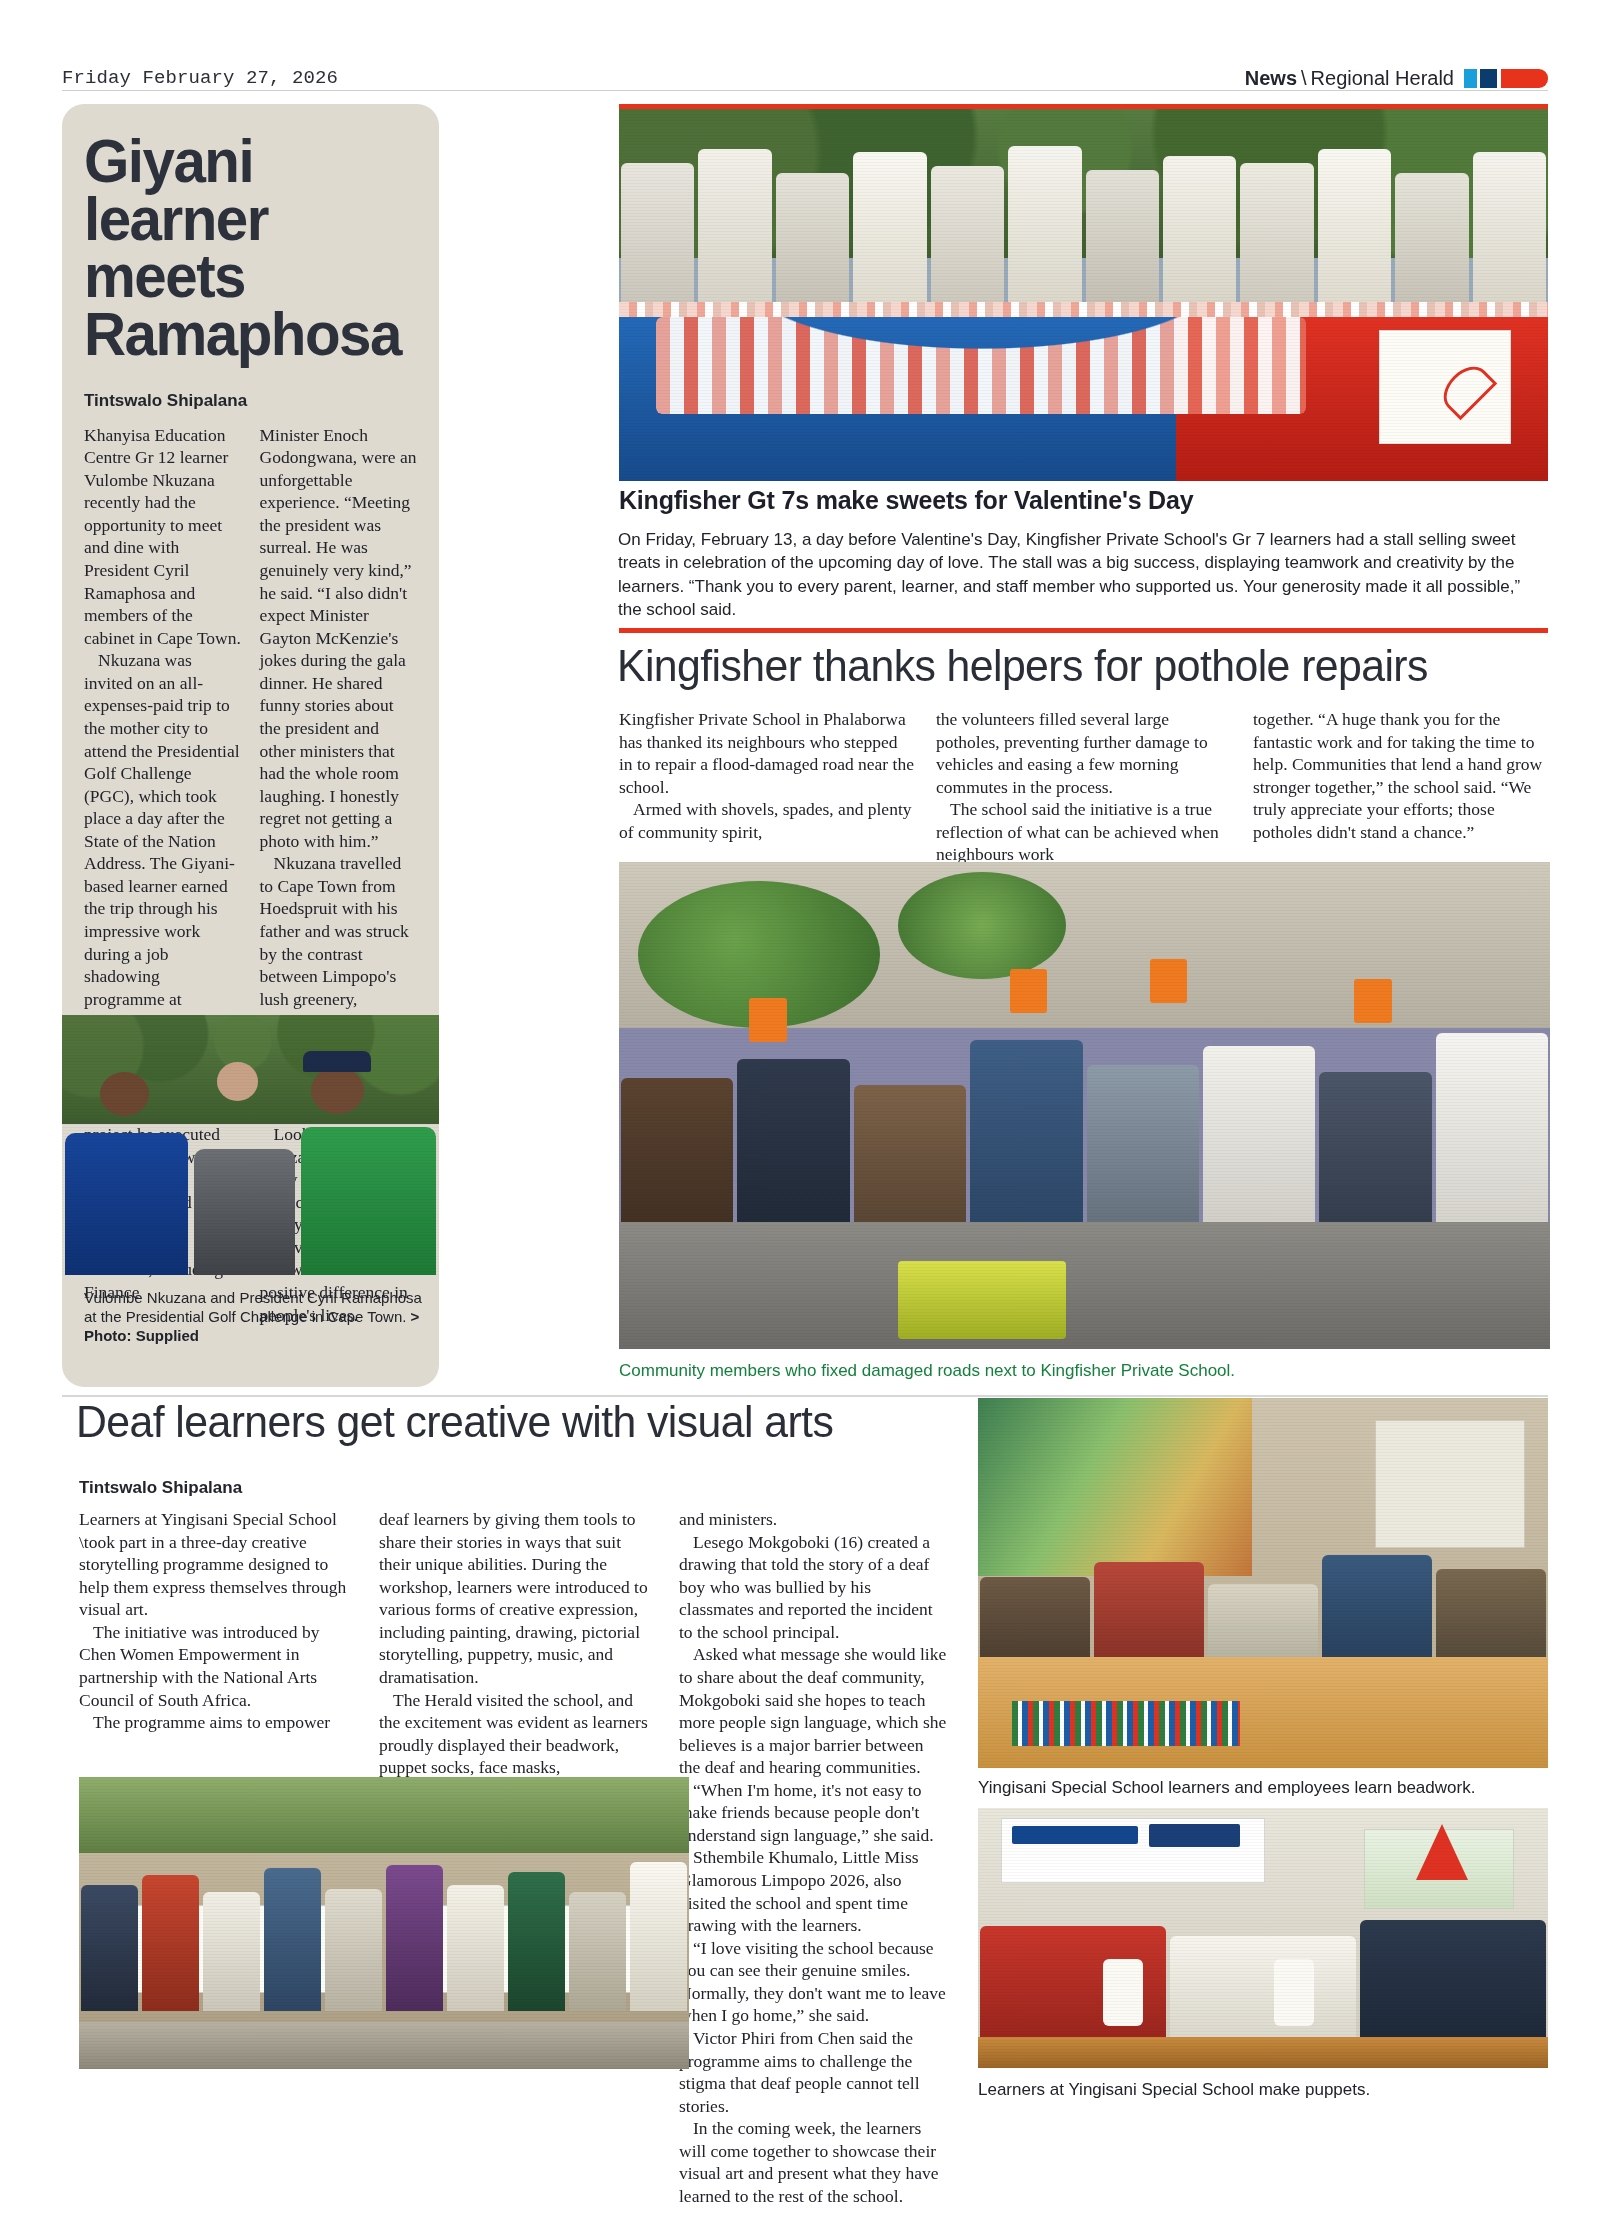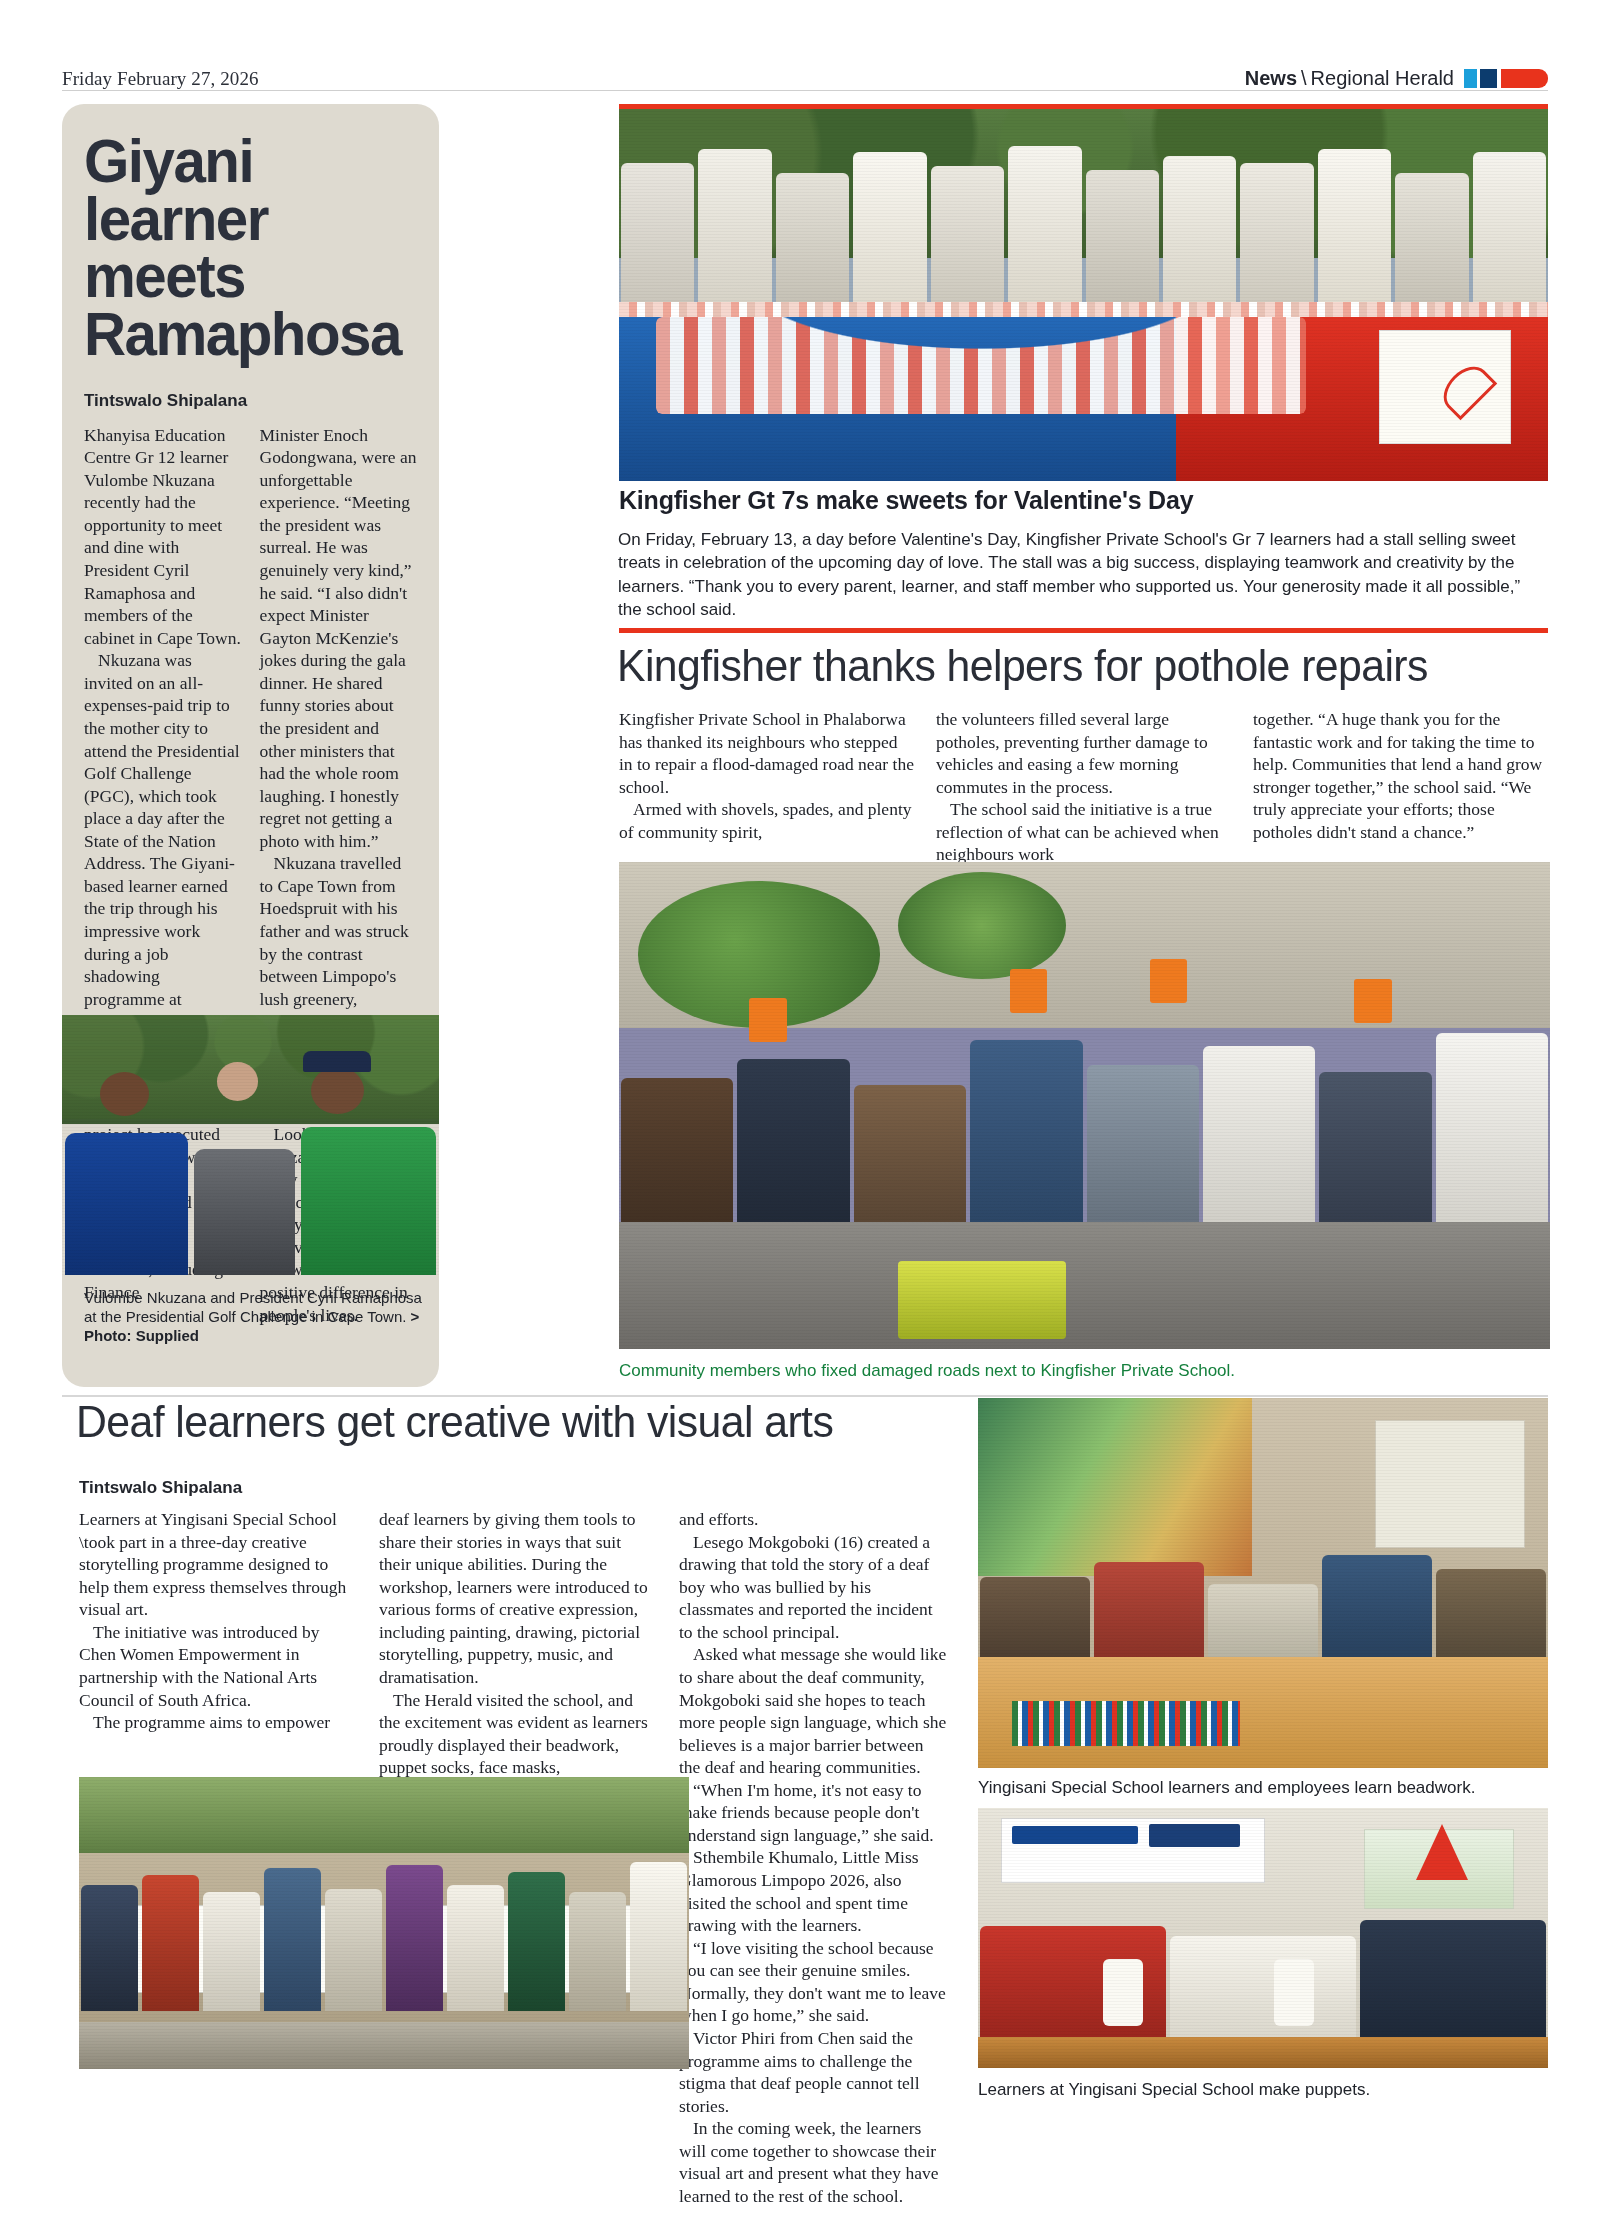--- a/index.html
+++ b/index.html
@@ -11,21 +11,21 @@
     -webkit-font-smoothing:antialiased;
   }
   .page{position:relative;width:1610px;height:2224px;overflow:hidden;background:#fff;}
 
   
   .masthead{
     position:absolute;left:62px;top:48px;width:1486px;height:40px;
     display:flex;align-items:flex-end;justify-content:space-between;
   }
   .masthead-date{
-    font-family:Liberation Serif, serif;
+    font-family:Liberation Mono, monospace;
     font-size:19px;font-weight:400;color:#2b2f38;letter-spacing:.1px;
     line-height:1;
   }
   .masthead-right{display:flex;align-items:center;gap:0;}
   .masthead-section{
     font-family:"Liberation Sans", sans-serif;
     font-size:20px;font-weight:700;color:#23262e;line-height:1;
   }
   .masthead-slash{
     font-family:"Liberation Sans", sans-serif;
@@ -359,21 +359,21 @@
     <div class="deaf-col c1">
       <p>Learners at Yingisani Special School \took part in a three-day creative storytelling programme designed to help them express themselves through visual art.</p>
       <p>The initiative was introduced by Chen Women Empowerment in partnership with the National Arts Council of South Africa.</p>
       <p>The programme aims to empower</p>
     </div>
     <div class="deaf-col c2">
       <p>deaf learners by giving them tools to share their stories in ways that suit their unique abilities. During the workshop, learners were introduced to various forms of creative expression, including painting, drawing, pictorial storytelling, puppetry, music, and dramatisation.</p>
       <p>The Herald visited the school, and the excitement was evident as learners proudly displayed their beadwork, puppet socks, face masks,</p>
     </div>
     <div class="deaf-col c3">
-      <p>and efforts.</p>
+      <p>and ministers.</p>
       <p>Lesego Mokgoboki (16) created a drawing that told the story of a deaf boy who was bullied by his classmates and reported the incident to the school principal.</p>
       <p>Asked what message she would like to share about the deaf community, Mokgoboki said she hopes to teach more people sign language, which she believes is a major barrier between the deaf and hearing communities.</p>
       <p>“When I'm home, it's not easy to make friends because people don't understand sign language,” she said.</p>
       <p>Sthembile Khumalo, Little Miss Glamorous Limpopo 2026, also visited the school and spent time drawing with the learners.</p>
       <p>“I love visiting the school because you can see their genuine smiles. Normally, they don't want me to leave when I go home,” she said.</p>
       <p>Victor Phiri from Chen said the programme aims to challenge the stigma that deaf people cannot tell stories.</p>
       <p>In the coming week, the learners will come together to showcase their visual art and present what they have learned to the rest of the school.</p>
     </div>
   </div>
 

